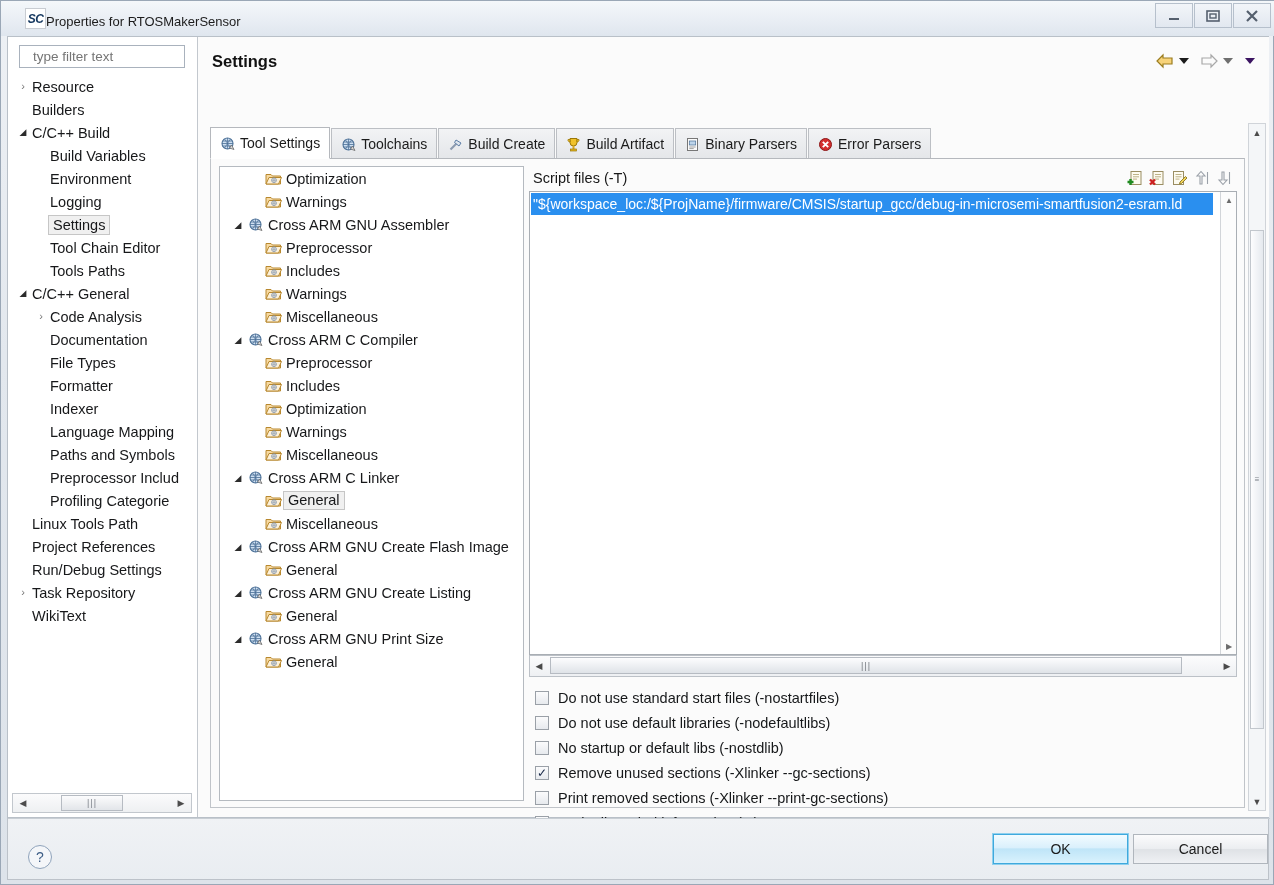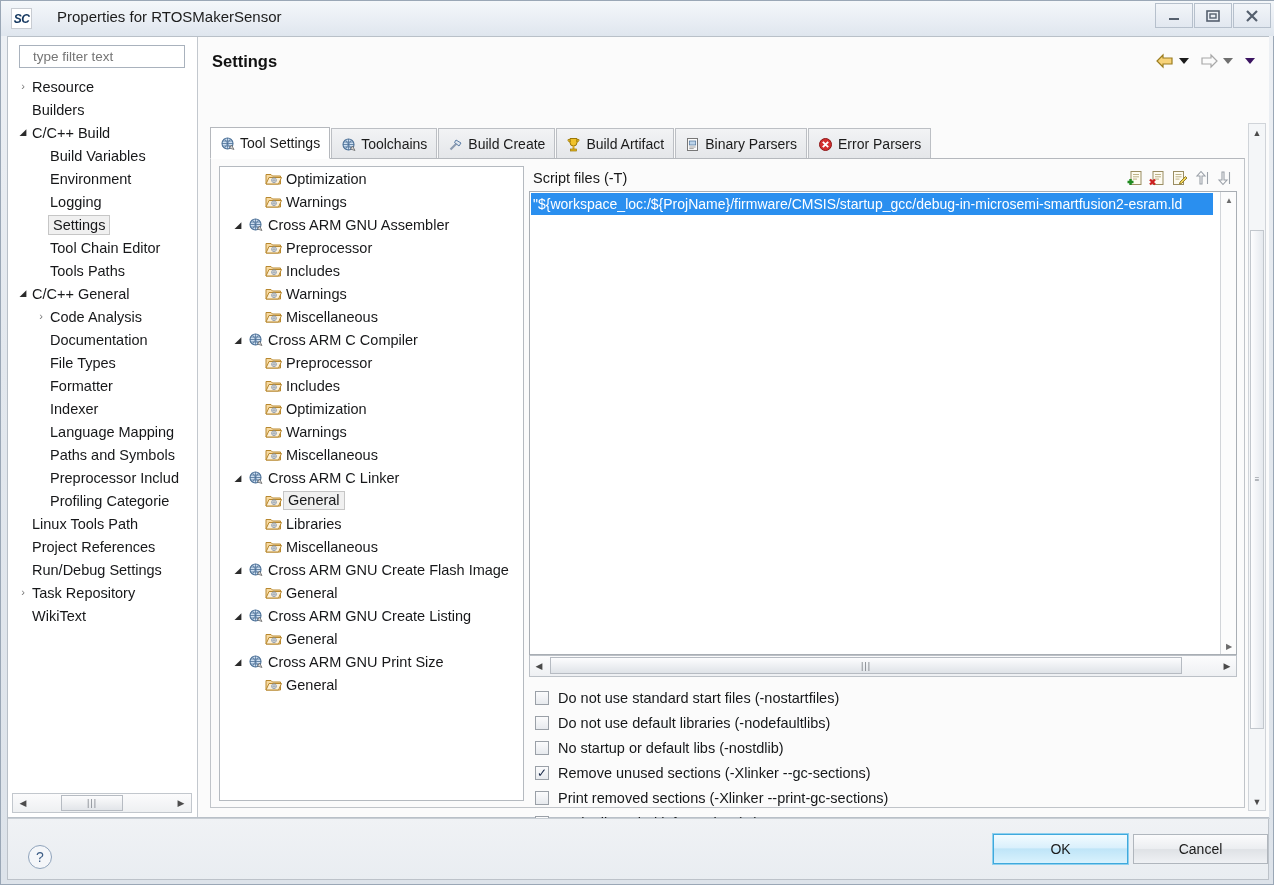--- a/index.html
+++ b/index.html
@@ -16,29 +16,29 @@
     background: linear-gradient(180deg,#eef1f5 0%, #e3e8ee 40%, #dde3ea 100%);
     border: 1px solid #9aa7b6;
   }
 
   
   .titlebar {
     position: absolute; left:0; top:0; width:1274px; height:35px;
     background: linear-gradient(180deg,#f4f7fa 0%, #e9eef4 55%, #dfe6ee 100%);
     display: flex; align-items: center;
   }
-  .titlebar-left { display:flex; align-items:flex-start; padding-left:10px;gap:16px; }
+  .titlebar-left { display:flex; align-items:flex-end; padding-left:24px; }
   .app-icon {
     width:21px; height:21px; background:#fff; border:1px solid #c8ccd2;
     display:flex; align-items:center; justify-content:center;
     font-size:12px; font-weight:bold; color:#14375f; letter-spacing:-0.5px;
     font-style: italic; font-family:"Liberation Sans", sans-serif;
   }
   .title-text {
-    margin-left:9px; font-size:15px; color:#1c1c1c; white-space:nowrap;
+    font-size:13px; color:#1c1c1c; white-space:nowrap;
   }
   .win-btns { position:absolute; right:4px; top:2px; display:flex; gap:1px; }
   .win-btn {
     width:38px; height:25px;
     background: linear-gradient(180deg,#f2f5f9 0%, #e2e8f0 100%);
     border:1px solid #b6c0cc;
     display:flex; align-items:center; justify-content:center;
     color:#4a5568;
   }
   .win-btn svg { display:block; }
@@ -646,32 +646,20 @@
             <div class="mnode m-ind1">
               <span class="marrow"></span>
               <span class="micon">
                 <svg width="17" height="15" viewBox="0 0 17 15">
                   <path d="M1 3.5 L6 3.5 L7.5 5 L15.5 5 L15.5 13 L1 13 Z" fill="#f7d9a0" stroke="#b8882e" stroke-width="1"></path>
                   <path d="M4 6.5 L16.5 6.5 L13.5 13 L1 13 Z" fill="#fdf1d9" stroke="#b8882e" stroke-width="1"></path>
                   <circle cx="9" cy="9.2" r="2.4" fill="none" stroke="#7f93b0" stroke-width="0.8"></circle>
                   <path d="M6.7 9.2h4.6M9 6.9v4.6" stroke="#7f93b0" stroke-width="0.7"></path>
                 </svg>
               </span>
-              <span class="mlbl">Libraries</span>
-            </div>
-            <div class="mnode m-ind1">
-              <span class="marrow"></span>
-              <span class="micon">
-                <svg width="17" height="15" viewBox="0 0 17 15">
-                  <path d="M1 3.5 L6 3.5 L7.5 5 L15.5 5 L15.5 13 L1 13 Z" fill="#f7d9a0" stroke="#b8882e" stroke-width="1"></path>
-                  <path d="M4 6.5 L16.5 6.5 L13.5 13 L1 13 Z" fill="#fdf1d9" stroke="#b8882e" stroke-width="1"></path>
-                  <circle cx="9" cy="9.2" r="2.4" fill="none" stroke="#7f93b0" stroke-width="0.8"></circle>
-                  <path d="M6.7 9.2h4.6M9 6.9v4.6" stroke="#7f93b0" stroke-width="0.7"></path>
-                </svg>
-              </span>
               <span class="mlbl">Miscellaneous</span>
             </div>
             <div class="mnode m-ind0">
               <span class="marrow">◢</span>
               <span class="micon">
                 <svg width="15" height="15" viewBox="0 0 15 15">
                   <circle cx="7.5" cy="7.5" r="5.5" fill="#cfe0f2" stroke="#4a6f96" stroke-width="1.1"></circle>
                   <path d="M2.5 5 L12.5 5 M2 7.5 L13 7.5 M2.5 10 L12.5 10" stroke="#4a6f96" stroke-width="0.8"></path>
                   <path d="M7.5 2 L7.5 13 M4.4 2.7 L10.6 12.3 M10.6 2.7 L4.4 12.3" stroke="#4a6f96" stroke-width="0.7"></path>
                   <path d="M11.5 9 L14 13.5 L9.5 12 Z" fill="#d9d9d9" stroke="#6a6a6a" stroke-width="0.8"></path>

